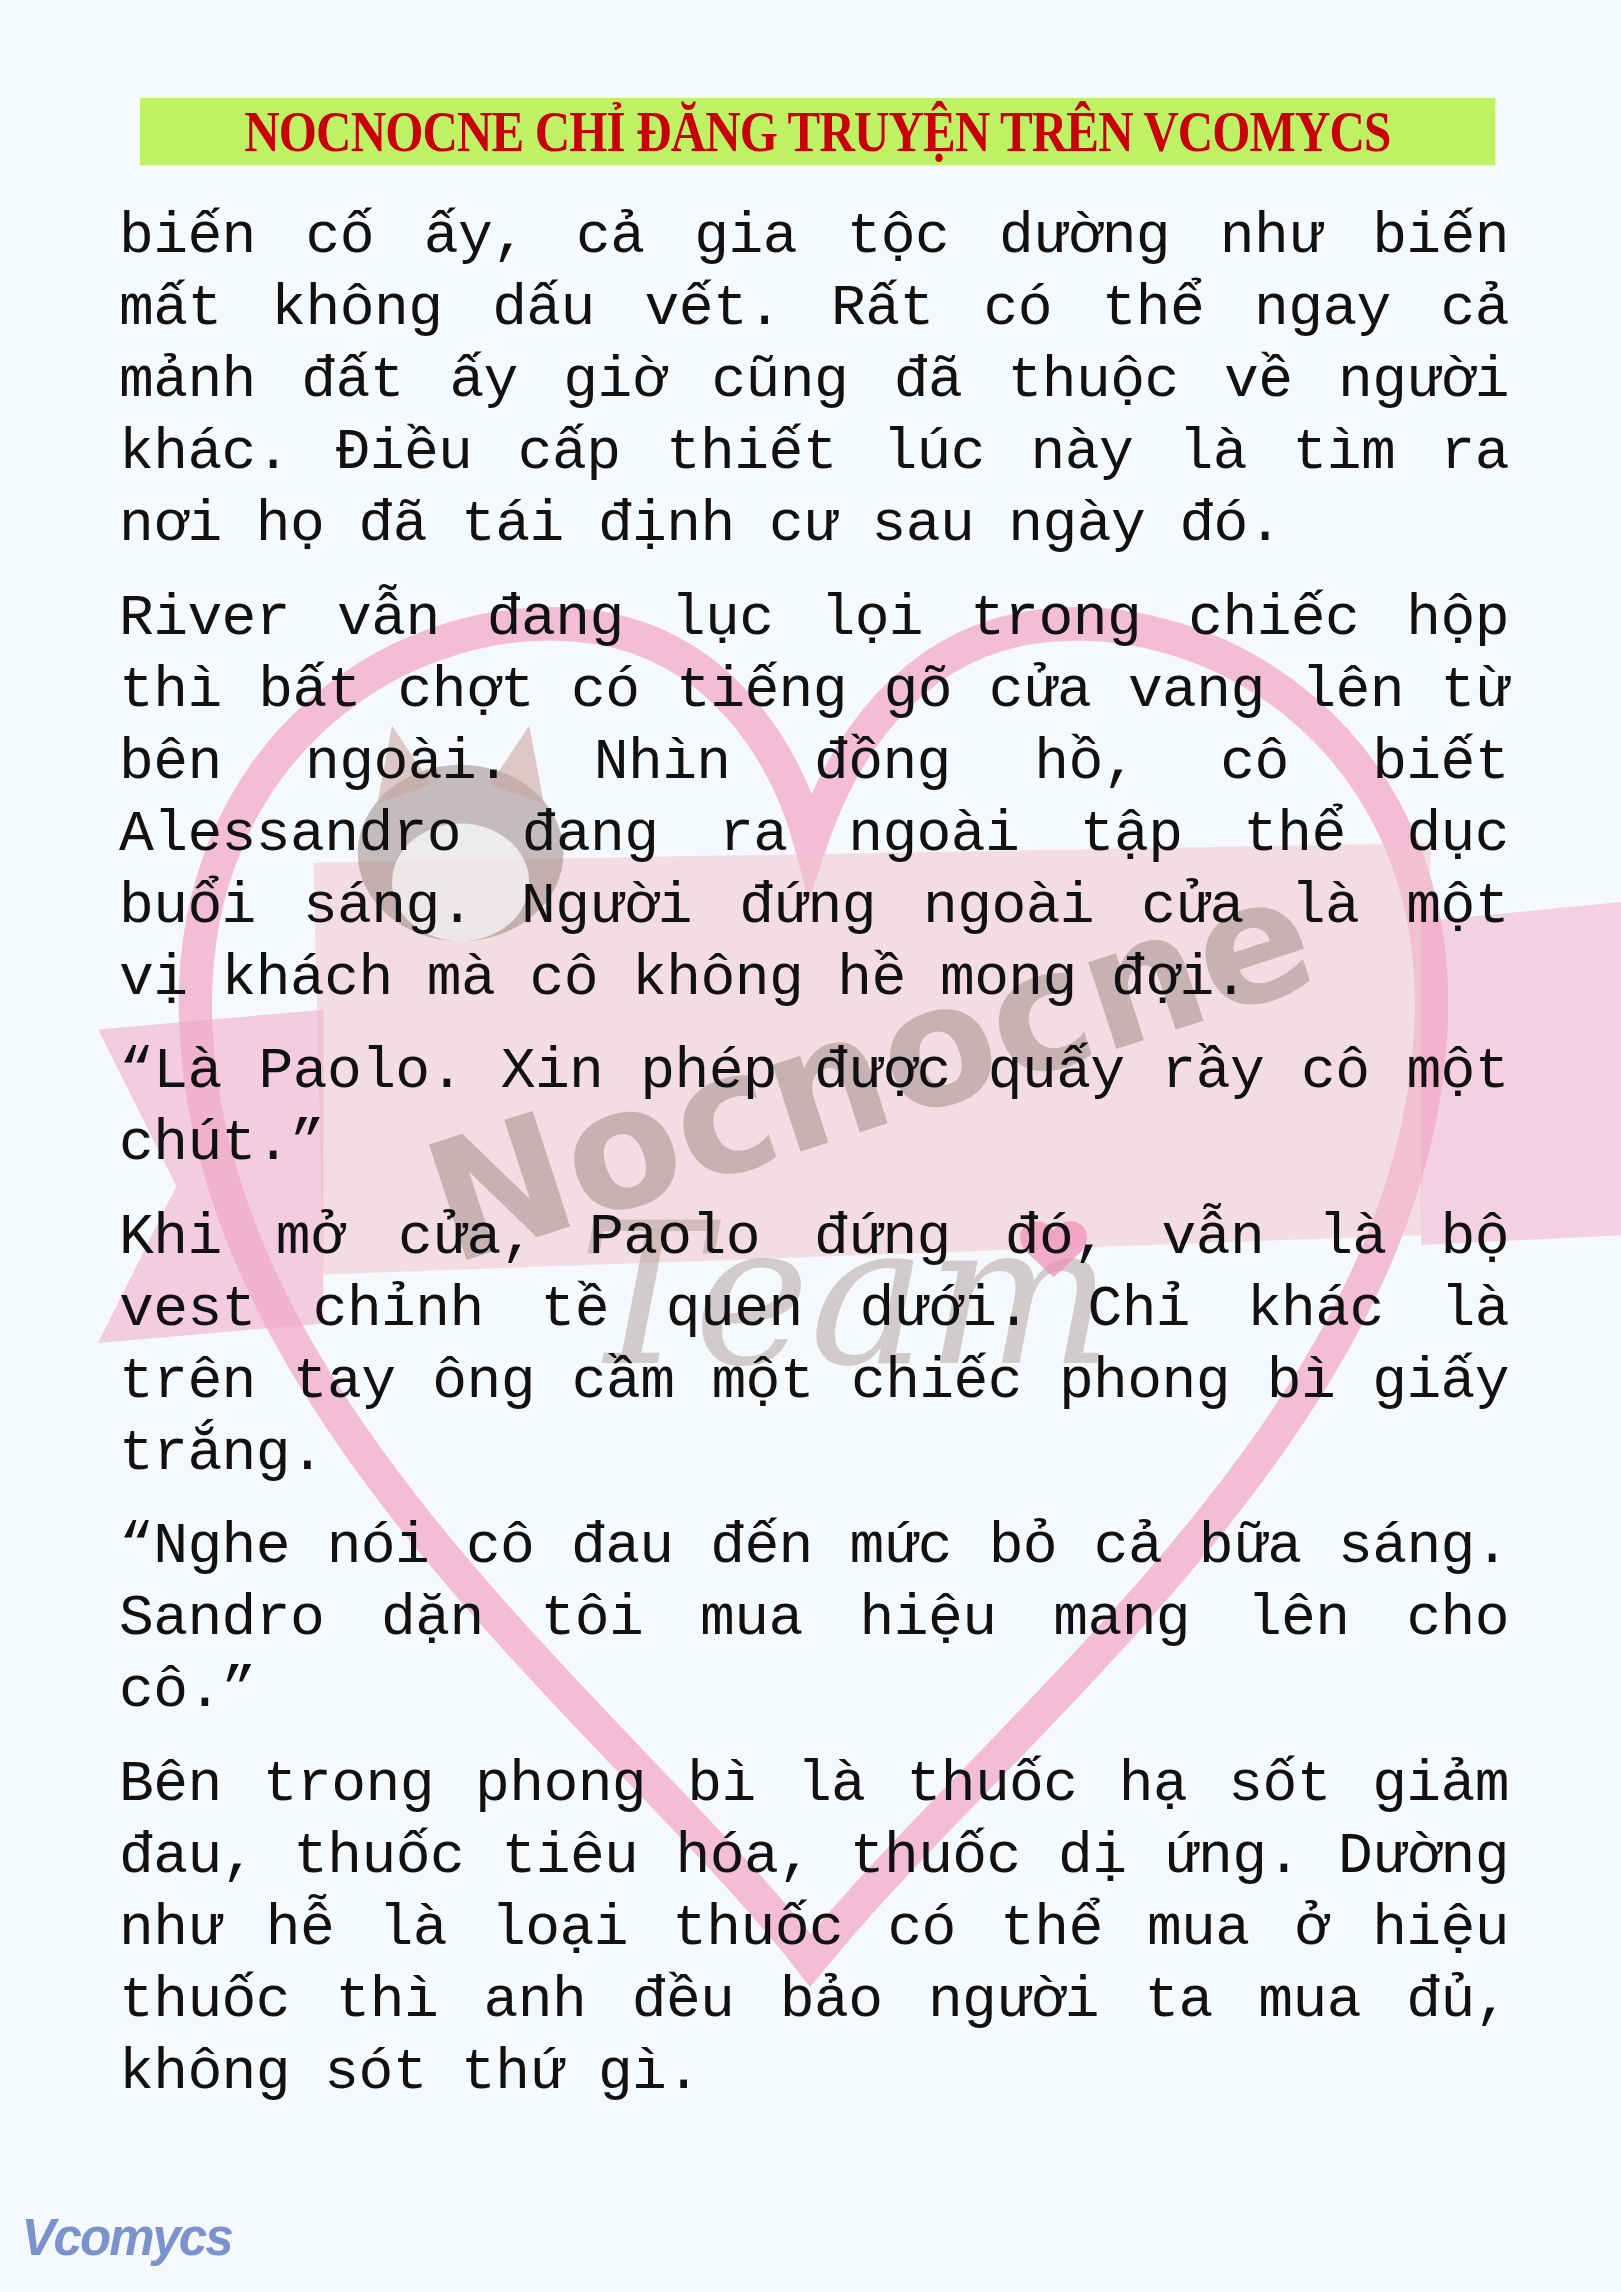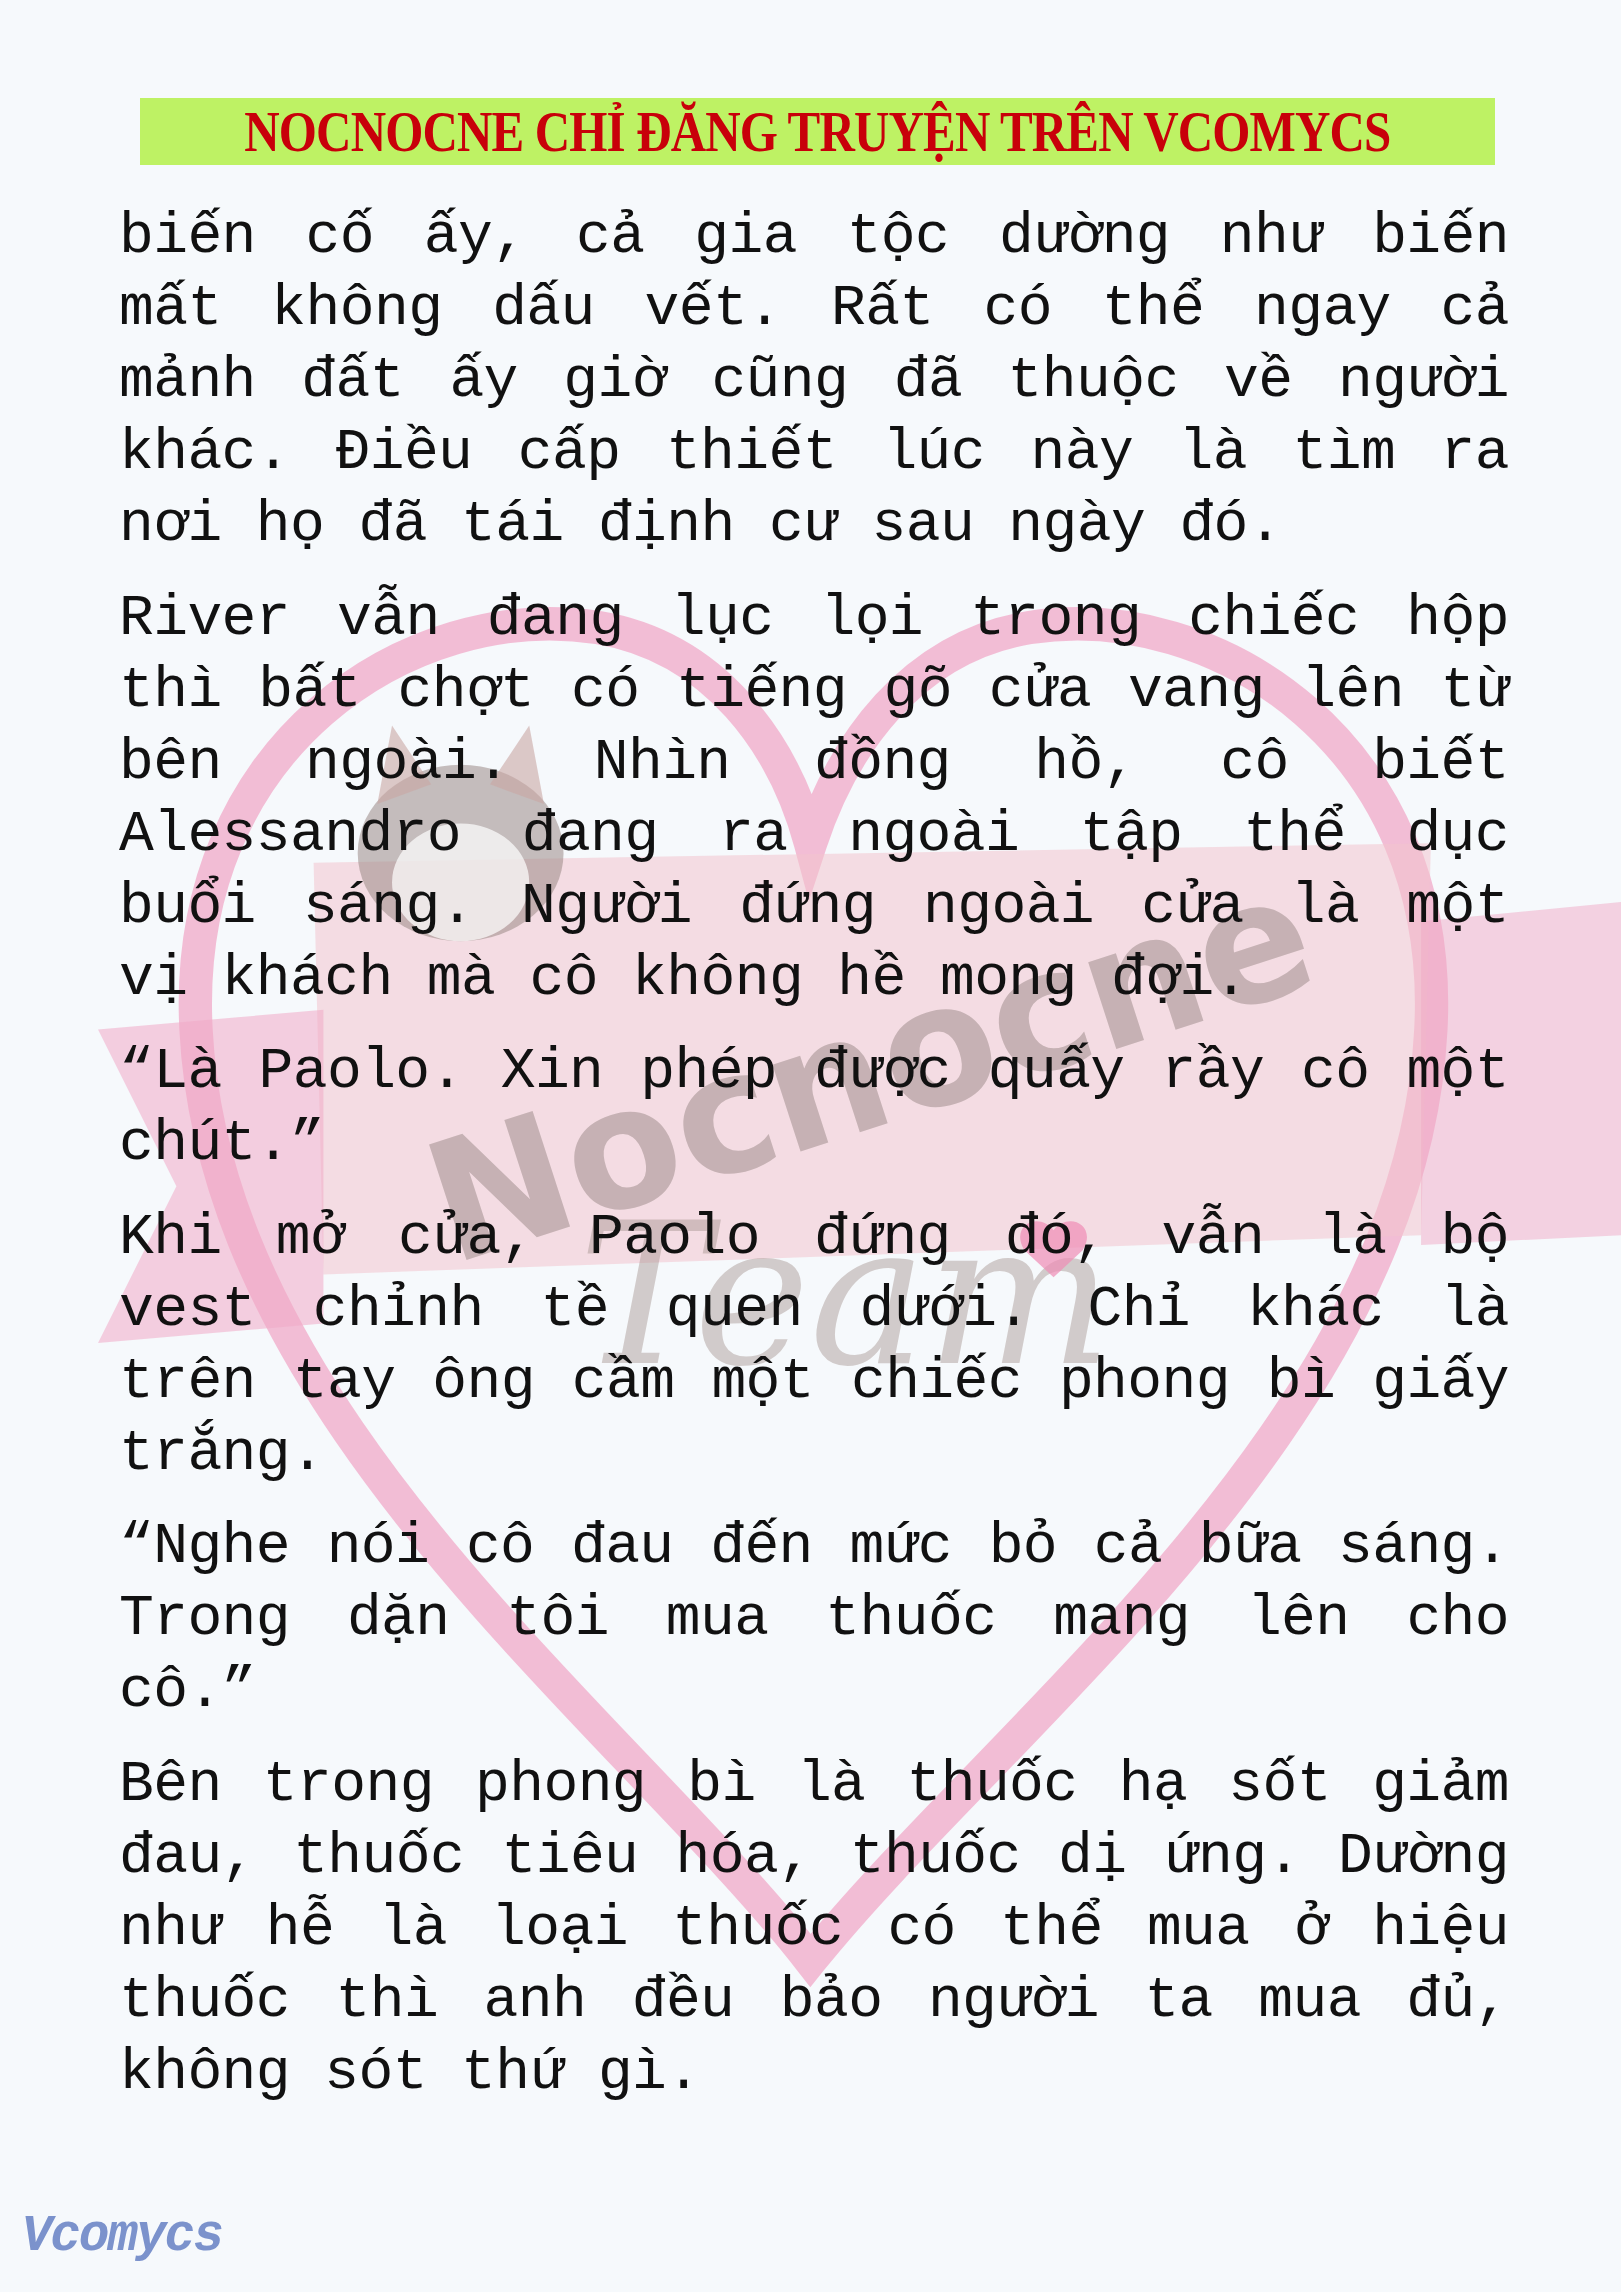--- a/index.html
+++ b/index.html
@@ -24,21 +24,21 @@
     position: absolute; left: 119px; top: 201px; width: 1390px;
     color: #111;
   }
   .para {
     font-size: 58px; line-height: 72px; margin: 0 0 21.6px 0;
     text-align: justify; letter-spacing: -0.6px;
     font-family: Liberation Mono, monospace;
   }
   .logo {
     position: absolute; left: 21.6px; top: 2208px;
-    font-family: Liberation Mono, monospace; font-style: italic; font-weight: bold;
+    font-family: Liberation Sans, sans-serif; font-style: italic; font-weight: bold;
     font-size: 51px; color: #7b92cc; letter-spacing: -2px;
   }
 </style>
 </head>
 <body>
 
 <svg class="watermark" viewBox="0 0 1654 2339" xmlns="http://www.w3.org/2000/svg">
 
   <path d="M827 2000 C 640 1760, 220 1450, 200 1050 C 185 760, 420 610, 610 640 C 730 660, 800 760, 827 860 C 860 760, 930 660, 1050 640 C 1240 610, 1475 760, 1460 1050 C 1440 1450, 1020 1760, 827 2000 Z" fill="none" stroke="#f2b6d0" stroke-width="34" opacity="0.9"></path>
 
@@ -60,18 +60,18 @@
 
 <div class="banner">
   <span class="banner-text">NOCNOCNE CHỈ ĐĂNG TRUYỆN TRÊN VCOMYCS</span>
 </div>
 
 <div class="content">
   <p class="para">biến cố ấy, cả gia tộc dường như biến mất không dấu vết. Rất có thể ngay cả mảnh đất ấy giờ cũng đã thuộc về người khác. Điều cấp thiết lúc này là tìm ra nơi họ đã tái định cư sau ngày đó.</p>
   <p class="para">River vẫn đang lục lọi trong chiếc hộp thì bất chợt có tiếng gõ cửa vang lên từ bên ngoài. Nhìn đồng hồ, cô biết Alessandro đang ra ngoài tập thể dục buổi sáng. Người đứng ngoài cửa là một vị khách mà cô không hề mong đợi.</p>
   <p class="para">“Là Paolo. Xin phép được quấy rầy cô một chút.”</p>
   <p class="para">Khi mở cửa, Paolo đứng đó, vẫn là bộ vest chỉnh tề quen dưới. Chỉ khác là trên tay ông cầm một chiếc phong bì giấy trắng.</p>
-  <p class="para">“Nghe nói cô đau đến mức bỏ cả bữa sáng. Trong dặn tôi mua thuốc mang lên cho cô.”</p>
+  <p class="para">“Nghe nói cô đau đến mức bỏ cả bữa sáng. Sandro dặn tôi mua hiệu mang lên cho cô.”</p>
   <p class="para">Bên trong phong bì là thuốc hạ sốt giảm đau, thuốc tiêu hóa, thuốc dị ứng. Dường như hễ là loại thuốc có thể mua ở hiệu thuốc thì anh đều bảo người ta mua đủ, không sót thứ gì.</p>
 </div>
 
 <div class="logo">Vcomycs</div>
 
 
 </body></html>

